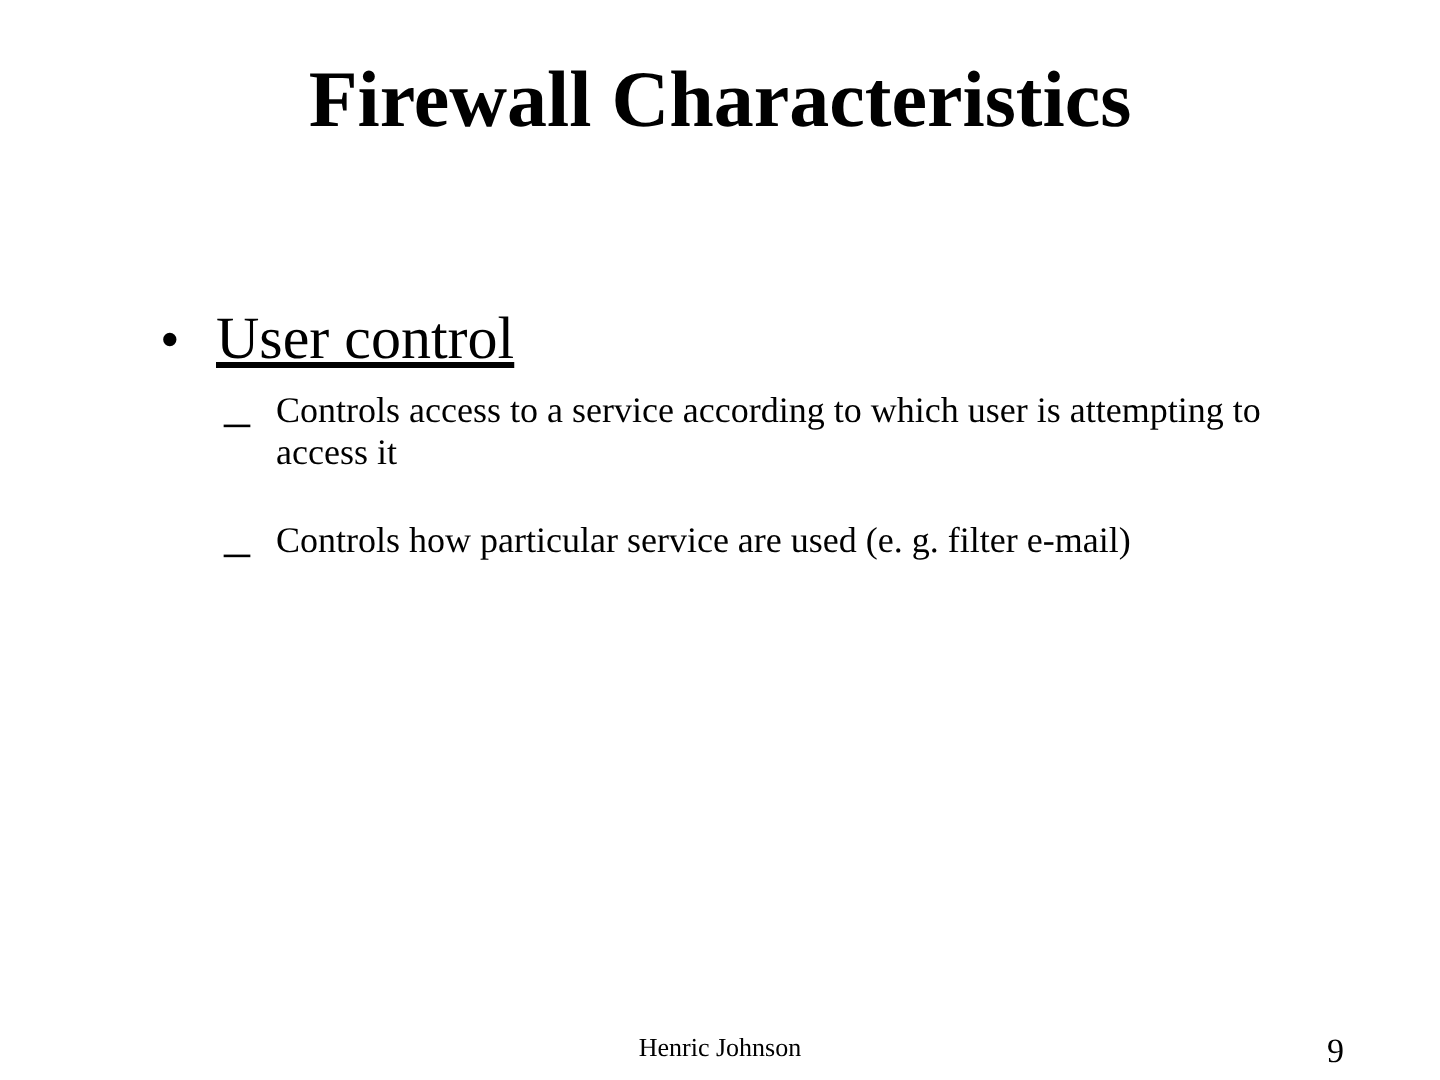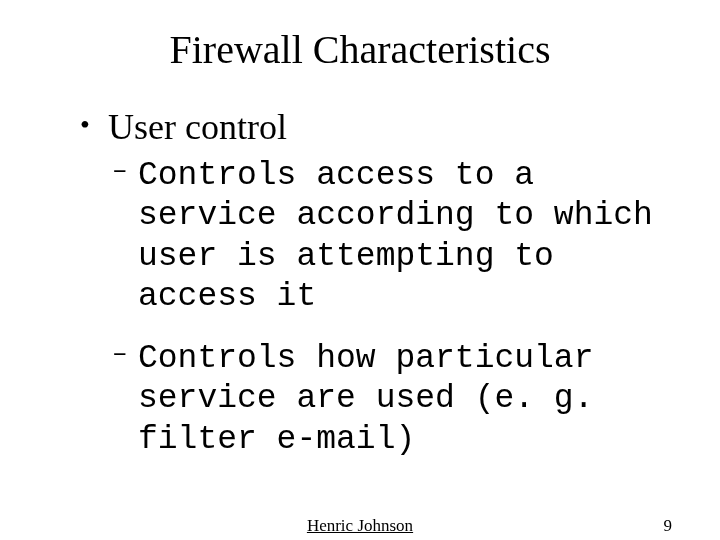--- a/index.html
+++ b/index.html
@@ -1,25 +1,25 @@
 <!DOCTYPE html>
 <html><head>
   <meta charset="utf-8">
   <style>
     * { margin: 0; padding: 0; box-sizing: border-box; }
     html, body { width: 720px; height: 540px; background: #ffffff; font-family: "Comic Sans MS", "Comic Sans", cursive; color: #000; overflow: hidden; }
     .slide { width: 720px; height: 540px; position: relative; padding: 20px 0 0 0; }
-    .title { text-align: center; font-size: 40px; font-weight: normal; margin-top: 6px; margin-bottom: 32px; }
+    .title { text-align: center; font-size: 40px; font-weight: bold; margin-top: 6px; margin-bottom: 78px; }
     .content { padding: 0 60px 0 80px; }
-    .level1 { font-size: 36px; margin-bottom: 6px; position: relative; padding-left: 28px; line-height: 1.25; }
+    .level1 { font-size: 30px; margin-bottom: 6px; position: relative; padding-left: 28px; line-height: 1.25; text-decoration: underline; }
     .level1::before { content: "•"; position: absolute; left: 0; top: 2px; font-size: 28px; }
-    .level2 { font-size: 33px; margin: 4px 0 22px 0; position: relative; padding-left: 58px; line-height: 1.22; font-family: Liberation Mono, monospace; }
+    .level2 { font-size: 18px; margin: 4px 0 22px 0; position: relative; padding-left: 58px; line-height: 1.22; }
     .level2::before { content: "–"; position: absolute; left: 32px; top: 0; font-size: 26px; }
     .footer { position: absolute; bottom: 24px; left: 0; width: 100%; }
-    .footer-author { position: absolute; left: 50%; transform: translateX(-50%); font-family: "Times New Roman", Times, serif; font-size: 17px; text-decoration: underline; }
+    .footer-author { position: absolute; left: 50%; transform: translateX(-50%); font-family: "Times New Roman", Times, serif; font-size: 13px; }
     .footer-page { position: absolute; right: 48px; font-family: "Times New Roman", Times, serif; font-size: 17px; }
   </style>
 </head>
 <body>
 
 <div class="slide">
   <h1 class="title">Firewall Characteristics</h1>
   <div class="content">
     <div class="level1">User control</div>
     <div class="level2">Controls access to a service according to which user is attempting to access it</div>

